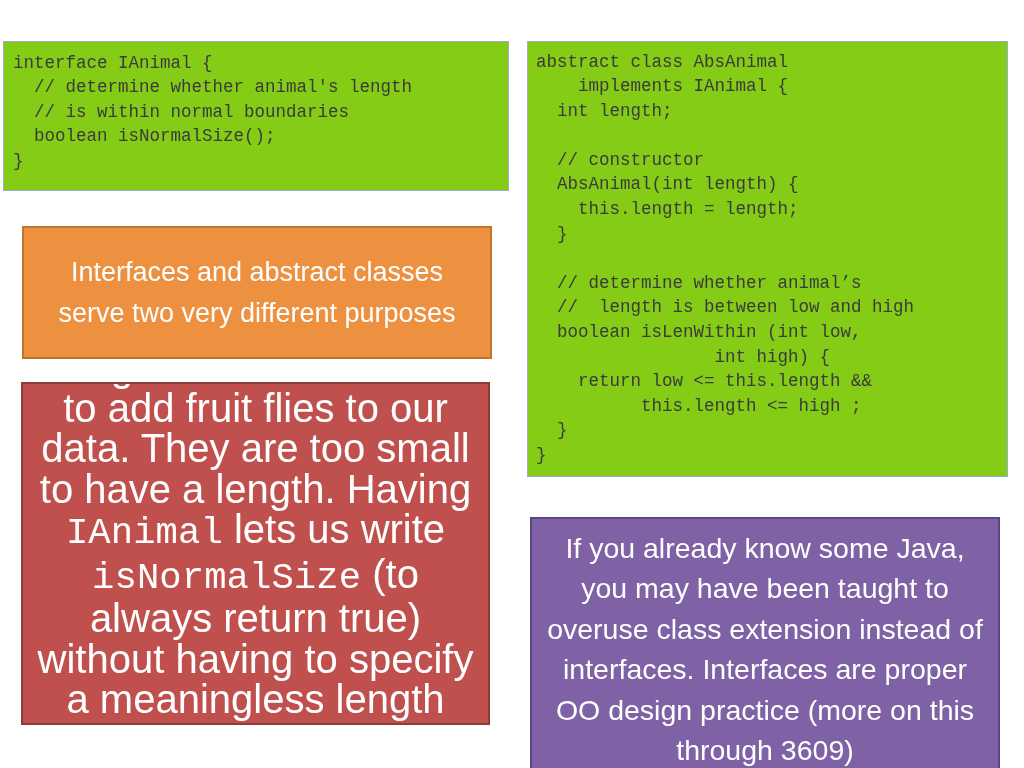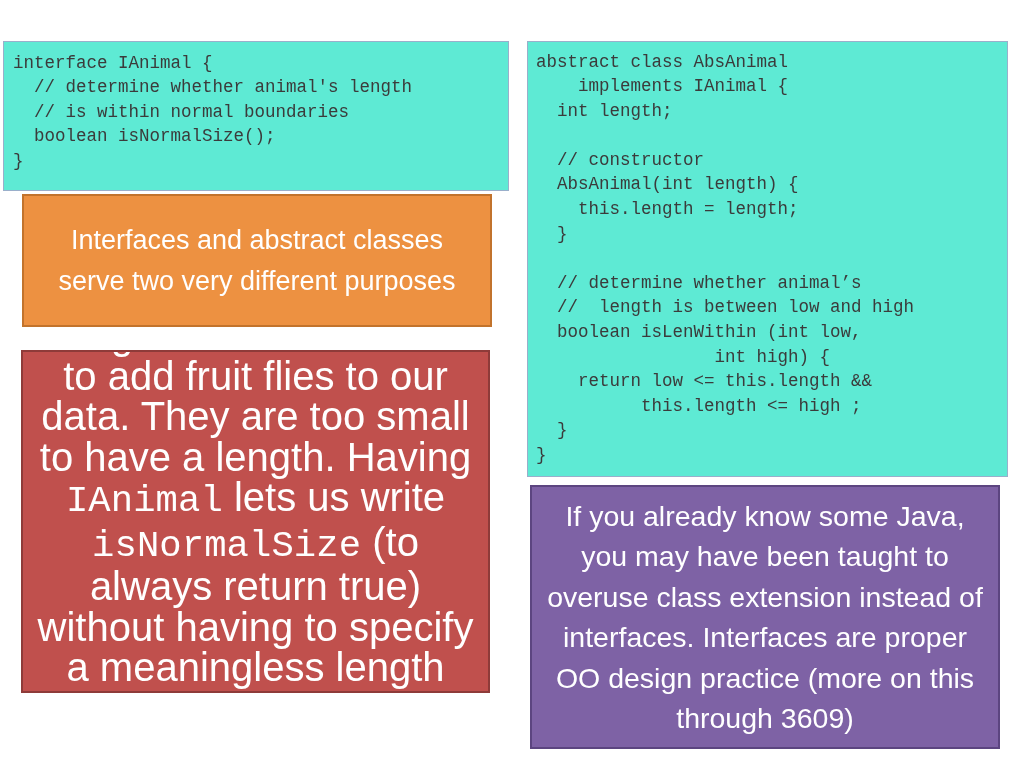--- a/index.html
+++ b/index.html
@@ -17,21 +17,21 @@
   }
 
   .slide {
     position: absolute;
     inset: 0;
   }
 
   
   .code-box {
     position: absolute;
-    background: #5eead4;
+    background: #84cc16;
     border: 1px solid #9aafcb;
     box-sizing: border-box;
     font-family: "Liberation Mono", "DejaVu Sans Mono", monospace;
     font-size: 17.5px;
     line-height: 24.6px;
     color: #3b3b3b;
     white-space: pre;
     overflow: hidden;
   }
 
@@ -55,20 +55,21 @@
   .callout {
     position: absolute;
     box-sizing: border-box;
     color: #ffffff;
     text-align: center;
     font-family: "Liberation Sans", sans-serif;
     display: flex;
     align-items: center;
     justify-content: center;
     overflow: hidden;
+    margin-top: 32px;
   }
   .callout .txt {
     display: block;
     width: 100%;
   }
   .callout code,
   .callout .mono {
     font-family: "Liberation Mono", "DejaVu Sans Mono", monospace;
     font-size: 0.93em;
     letter-spacing: 0.1px;

